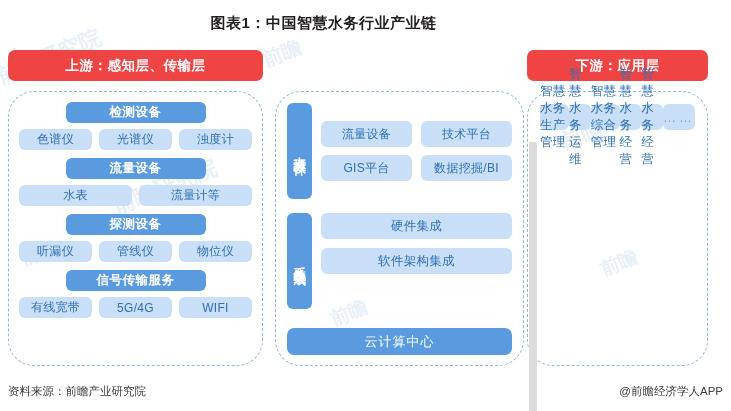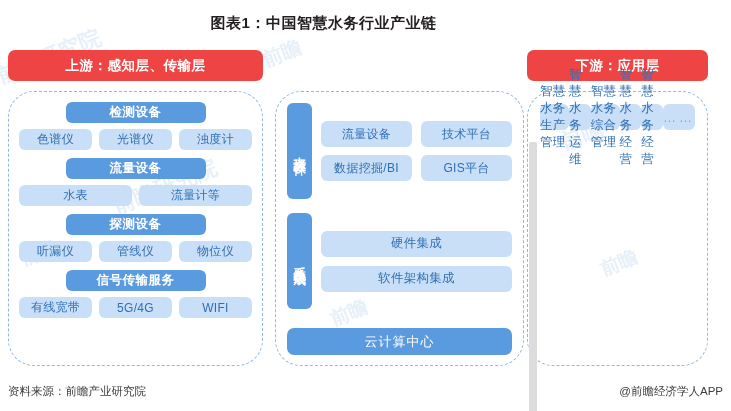--- a/index.html
+++ b/index.html
@@ -164,21 +164,21 @@
     grid-template-columns: 1fr 1fr;
     gap: 8px 9px;
     align-content: center;
   }
   .mid-grid .item { height: 26px; font-size: 12px; }
   .mid-stack {
     flex: 1;
     display: flex;
     flex-direction: column;
     gap: 9px;
-    justify-content: center;
+    justify-content: flex-start;
   }
   .mid-stack .item { height: 26px; font-size: 12.5px; }
   .mid-cloud {
     margin-top: 19px;
     height: 28px;
     border-radius: 7px;
     background: #5a9ade;
     color: #ffffff;
     font-weight: normal;
     font-size: 13px;
@@ -295,22 +295,22 @@
 
   <div class="col col-mid">
     <div class="col-body">
       <div class="mid-inner">
 
         <div class="mid-block" style="flex:0 0 96px;">
           <div class="vlabel">支撑软件</div>
           <div class="mid-grid">
             <div class="item">流量设备</div>
             <div class="item">技术平台</div>
+            <div class="item">GIS平台</div>
             <div class="item">数据挖掘/BI</div>
-            <div class="item">GIS平台</div>
           </div>
         </div>
 
         <div class="mid-block" style="flex:0 0 96px; margin-top:14px;">
           <div class="vlabel">系统集成</div>
           <div class="mid-stack">
             <div class="item">硬件集成</div>
             <div class="item">软件架构集成</div>
           </div>
         </div>

